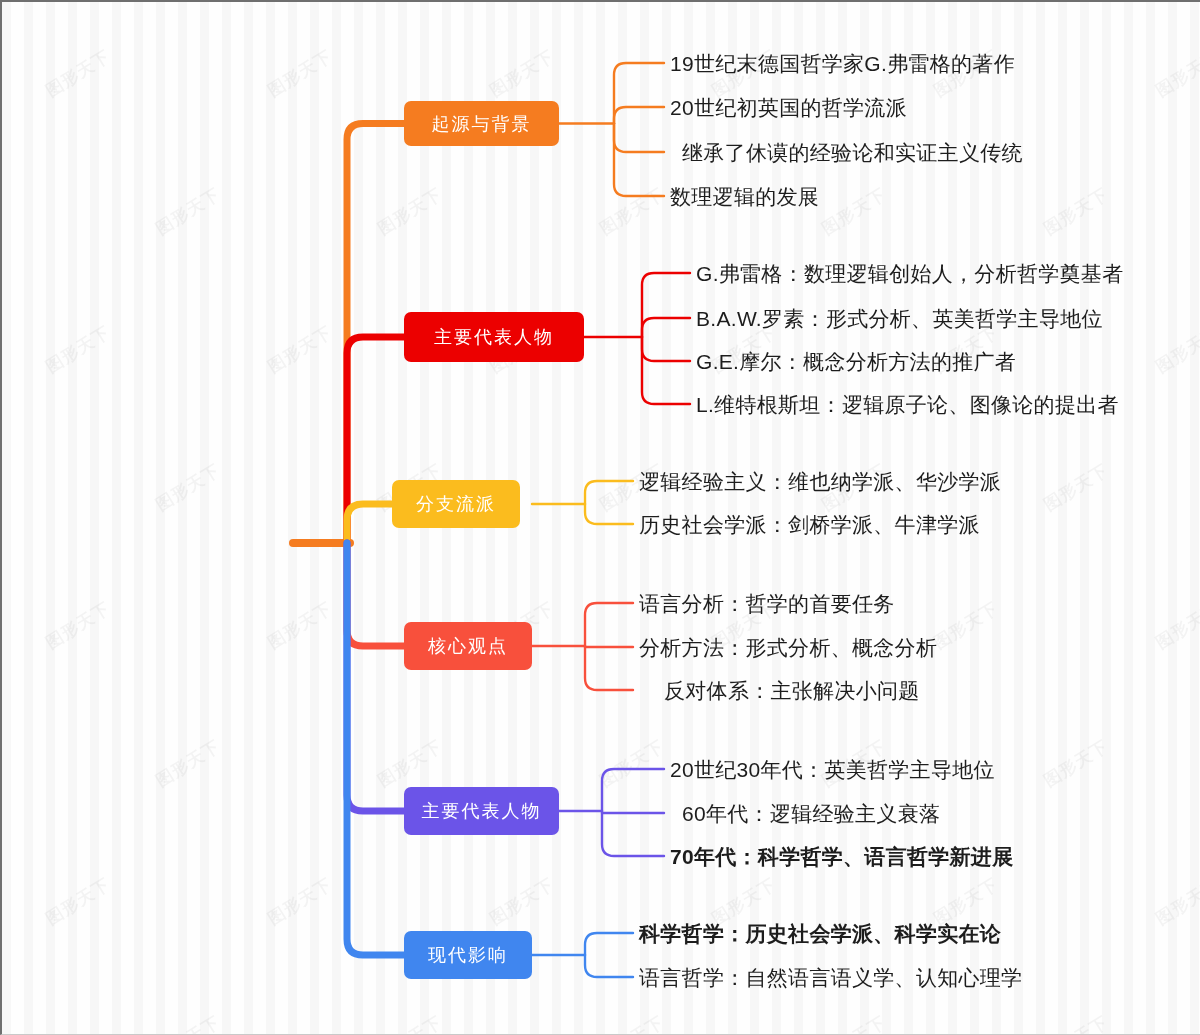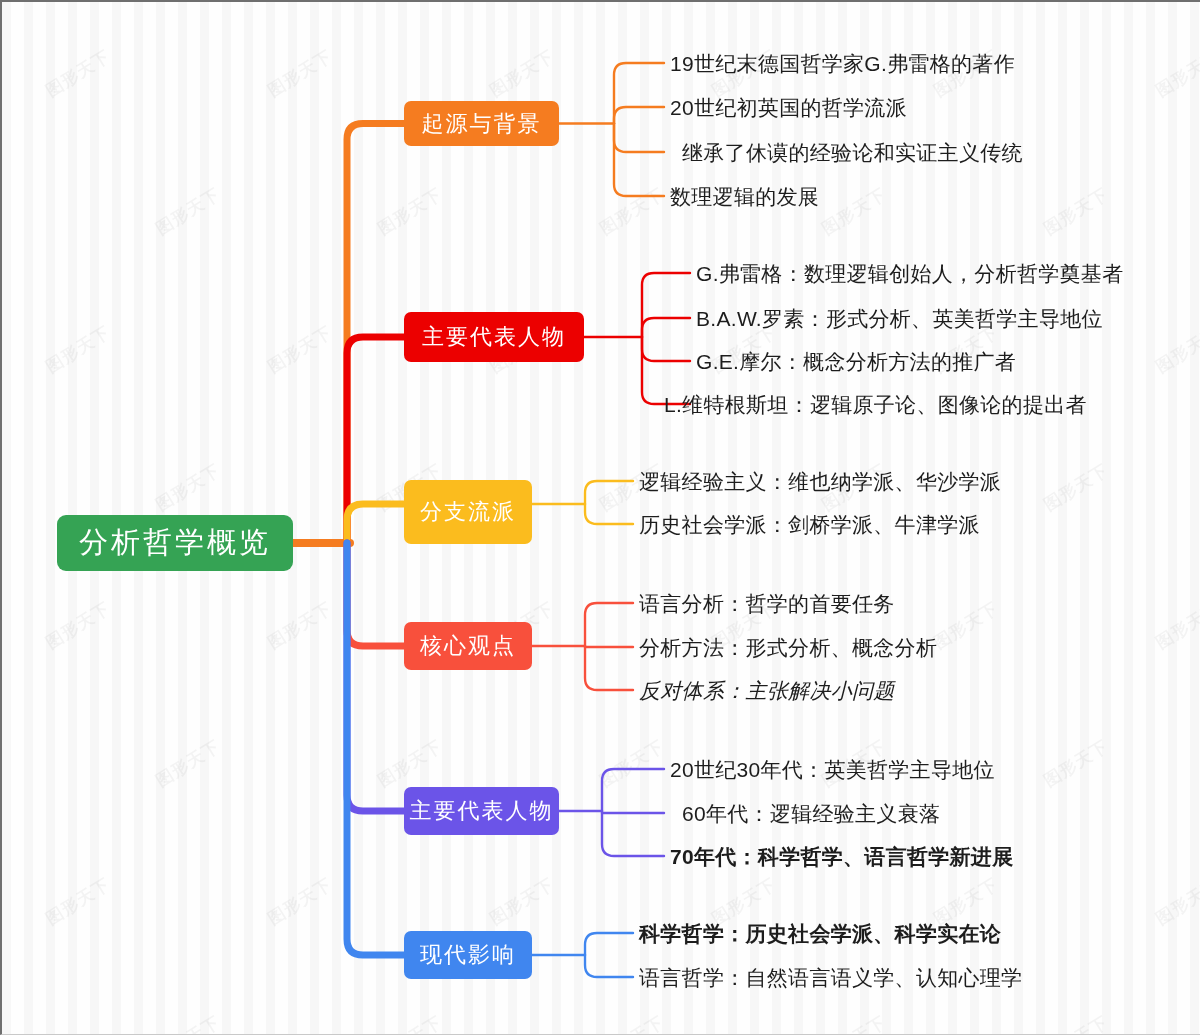--- a/index.html
+++ b/index.html
@@ -70,21 +70,21 @@
     letter-spacing: 2px;
     cursor: pointer;
   }
   #root-node {
     border-radius: 9px;
     font-size: 29px;
     letter-spacing: 3px;
     padding: 0 18px;
   }
   .branch-node {
-    font-size: 22px;
+    font-size: 18px;
     padding: 0 16px;
   }
 
   
   .leaf {
     position: absolute;
     z-index: 4;
     color: #1d1d1d;
     font-size: 21px;
     white-space: nowrap;
@@ -172,56 +172,55 @@
       <path d="M 557 809 L 600 809" fill="none" stroke="#6b54e8" stroke-width="2.4" stroke-linecap="round" stroke-linejoin="round"></path>
       <path d="M 600 809 L 600 779 Q 600 767 612 767 L 662 767" fill="none" stroke="#6b54e8" stroke-width="2.4" stroke-linecap="round" stroke-linejoin="round"></path>
       <path d="M 600 811 L 662 811" fill="none" stroke="#6b54e8" stroke-width="2.4" stroke-linecap="round" stroke-linejoin="round"></path>
       <path d="M 600 809 L 600 842 Q 600 854 612 854 L 662 854" fill="none" stroke="#6b54e8" stroke-width="2.4" stroke-linecap="round" stroke-linejoin="round"></path>
       <path d="M 345 541 L 345 937 Q 345 953 361 953 L 402 953" fill="none" stroke="#4086ef" stroke-width="7" stroke-linecap="round" stroke-linejoin="round"></path>
       <path d="M 530 953 L 583 953" fill="none" stroke="#4086ef" stroke-width="2.4" stroke-linecap="round" stroke-linejoin="round"></path>
       <path d="M 583 953 L 583 943 Q 583 931 595 931 L 631 931" fill="none" stroke="#4086ef" stroke-width="2.4" stroke-linecap="round" stroke-linejoin="round"></path>
       <path d="M 583 953 L 583 963 Q 583 975 595 975 L 631 975" fill="none" stroke="#4086ef" stroke-width="2.4" stroke-linecap="round" stroke-linejoin="round"></path>
     </svg>
 
-  <div id="root-node" class="node" style="left: 55px; top: 513px; width: 236px; height: 56px; background: rgb(53, 163, 84);">分析哲学概览</div>
 
   <div id="branch-nodes">
       <div class="node branch-node" style="left: 402px; top: 99px; width: 155px; height: 45px; background: rgb(245, 124, 32);">
         <span>起源与背景</span>
       </div>
       <div class="node branch-node" style="left: 402px; top: 310px; width: 180px; height: 50px; background: rgb(236, 0, 0);">
         <span>主要代表人物</span>
       </div>
-      <div class="node branch-node" style="left: 402px; top: 478px; width: 128px; height: 64px; background: rgb(251, 188, 30);">
+      <div class="node branch-node" style="left: 390px; top: 478px; width: 128px; height: 48px; background: rgb(251, 188, 30);">
         <span>分支流派</span>
       </div>
       <div class="node branch-node" style="left: 402px; top: 620px; width: 128px; height: 48px; background: rgb(248, 80, 60);">
         <span>核心观点</span>
       </div>
       <div class="node branch-node" style="left: 402px; top: 785px; width: 155px; height: 48px; background: rgb(107, 84, 232);">
         <span>主要代表人物</span>
       </div>
       <div class="node branch-node" style="left: 402px; top: 929px; width: 128px; height: 48px; background: rgb(64, 134, 239);">
         <span>现代影响</span>
       </div>
     </div>
   <div id="leaf-nodes">
       <div class="leaf" style="left: 668px; top: 51px; color: rgb(29, 29, 29);">19世纪末德国哲学家G.弗雷格的著作</div>
       <div class="leaf" style="left: 668px; top: 95px; color: rgb(29, 29, 29);">20世纪初英国的哲学流派</div>
       <div class="leaf" style="left: 680px; top: 140px; color: rgb(29, 29, 29);">继承了休谟的经验论和实证主义传统</div>
       <div class="leaf" style="left: 668px; top: 184px; color: rgb(29, 29, 29);">数理逻辑的发展</div>
       <div class="leaf" style="left: 694px; top: 261px; color: rgb(29, 29, 29);">G.弗雷格：数理逻辑创始人，分析哲学奠基者</div>
       <div class="leaf" style="left: 694px; top: 306px; color: rgb(29, 29, 29);">B.A.W.罗素：形式分析、英美哲学主导地位</div>
       <div class="leaf" style="left: 694px; top: 349px; color: rgb(29, 29, 29);">G.E.摩尔：概念分析方法的推广者</div>
-      <div class="leaf" style="left: 662px; top: 392px; color: rgb(29, 29, 29);">L.维特根斯坦：逻辑原子论、图像论的提出者</div>
+      <div class="leaf" style="left: 694px; top: 392px; color: rgb(29, 29, 29);">L.维特根斯坦：逻辑原子论、图像论的提出者</div>
       <div class="leaf" style="left: 637px; top: 469px; color: rgb(29, 29, 29);">逻辑经验主义：维也纳学派、华沙学派</div>
       <div class="leaf" style="left: 637px; top: 512px; color: rgb(29, 29, 29);">历史社会学派：剑桥学派、牛津学派</div>
       <div class="leaf" style="left: 637px; top: 591px; color: rgb(29, 29, 29);">语言分析：哲学的首要任务</div>
       <div class="leaf" style="left: 637px; top: 635px; color: rgb(29, 29, 29);">分析方法：形式分析、概念分析</div>
-      <div class="leaf" style="left: 637px; top: 678px; color: rgb(29, 29, 29); font-style: italic;">反对体系：主张解决小问题</div>
+      <div class="leaf" style="left: 662px; top: 678px; color: rgb(29, 29, 29);">反对体系：主张解决小问题</div>
       <div class="leaf" style="left: 668px; top: 757px; color: rgb(29, 29, 29);">20世纪30年代：英美哲学主导地位</div>
       <div class="leaf" style="left: 668px; top: 801px; color: rgb(29, 29, 29); margin-left: 12px;">60年代：逻辑经验主义衰落</div>
       <div class="leaf" style="left: 668px; top: 844px; color: rgb(29, 29, 29); font-weight: bold;">70年代：科学哲学、语言哲学新进展</div>
       <div class="leaf" style="left: 637px; top: 921px; color: rgb(29, 29, 29); font-weight: bold;">科学哲学：历史社会学派、科学实在论</div>
       <div class="leaf" style="left: 637px; top: 965px; color: rgb(29, 29, 29);">语言哲学：自然语言语义学、认知心理学</div>
     </div>
 
 </div>
 
 </body></html>

